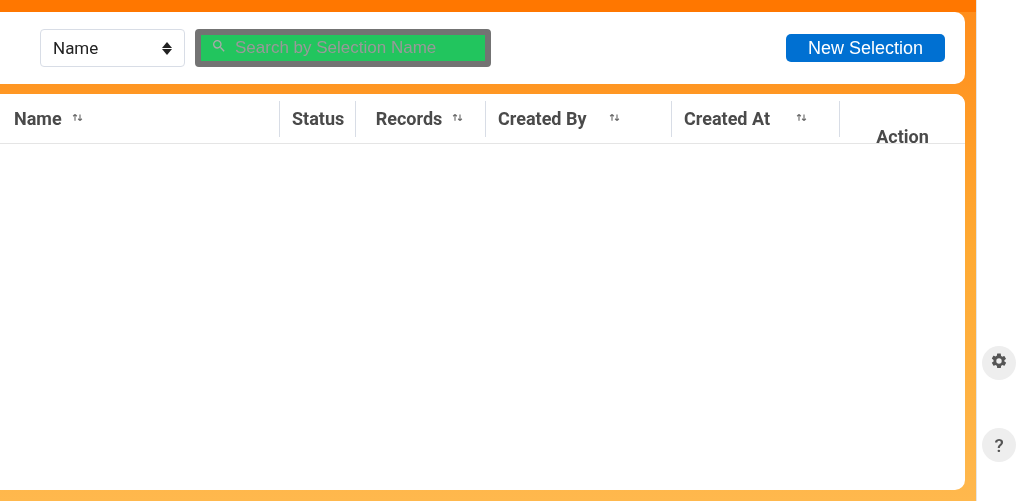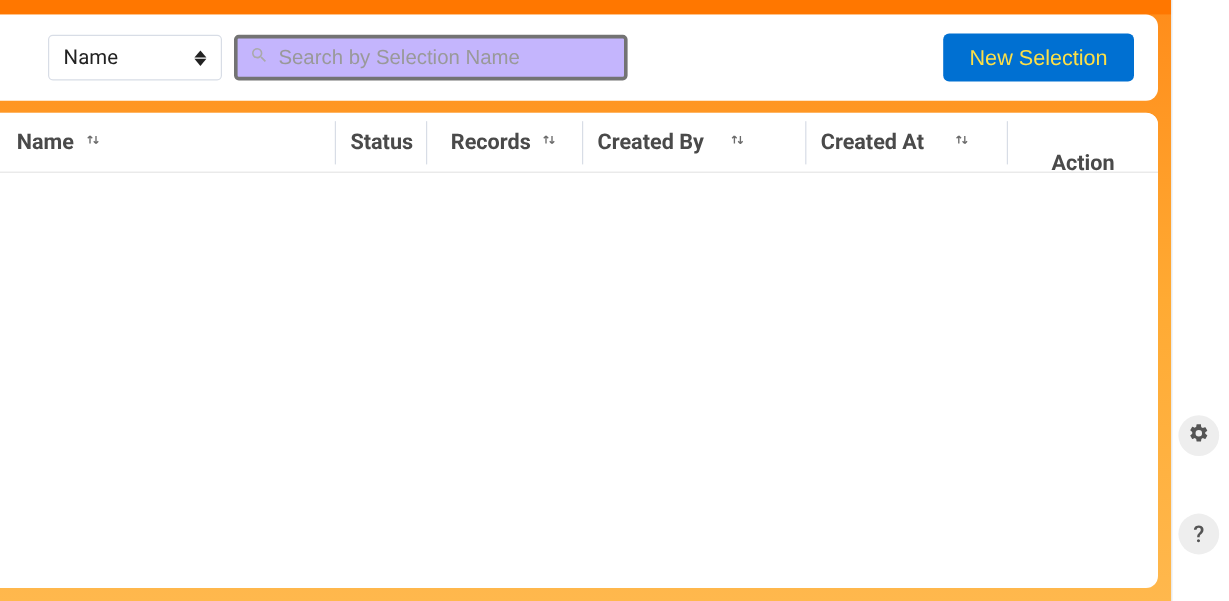--- a/index.html
+++ b/index.html
@@ -68,51 +68,51 @@
     }
     .tri-down {
       width: 0; height: 0;
       border-left: 5px solid transparent;
       border-right: 5px solid transparent;
       border-top: 6px solid #222;
     }
     .search-box {
       display: flex;
       align-items: center;
-      border: 3px solid #737373;
+      border: 6px solid #737373;
       border-radius: 4px;
       height: 38px;
-      width: 328px;
+      width: 296px;
       padding: 0 10px;
       gap: 8px;
-      background: #c4b5fd;
+      background: #22c55e;
     }
     .search-icon svg {
       width: 16px;
       height: 16px;
       fill: #aaa;
     }
     .search-input {
       border: none;
       outline: none;
       font-size: 17px;
       color: #333;
       flex: 1;
       background: transparent;
     }
     .search-input::placeholder {
       color: #999;
     }
     .spacer { flex: 1; }
     .new-btn {
       background: #0070d2;
-      color: #fde047;
+      color: #ffffff;
       border: none;
       border-radius: 5px;
-      height: 40px;
+      height: 28px;
       padding: 0 22px;
       font-size: 18px;
       cursor: pointer;
     }
     .table-panel {
       position: absolute;
       top: 94px;
       left: 0;
       right: 59px;
       bottom: 11px;

